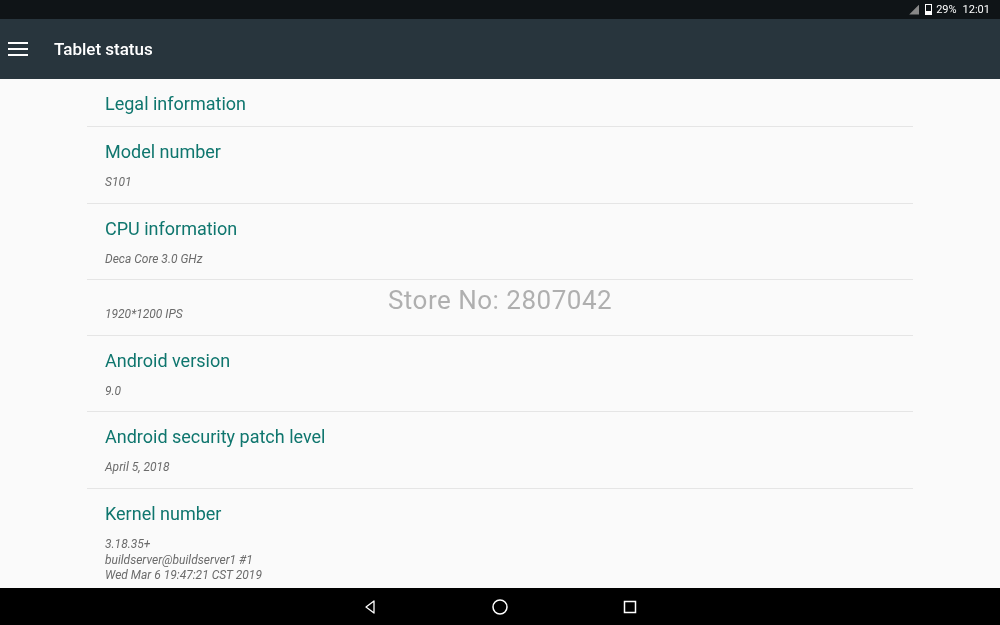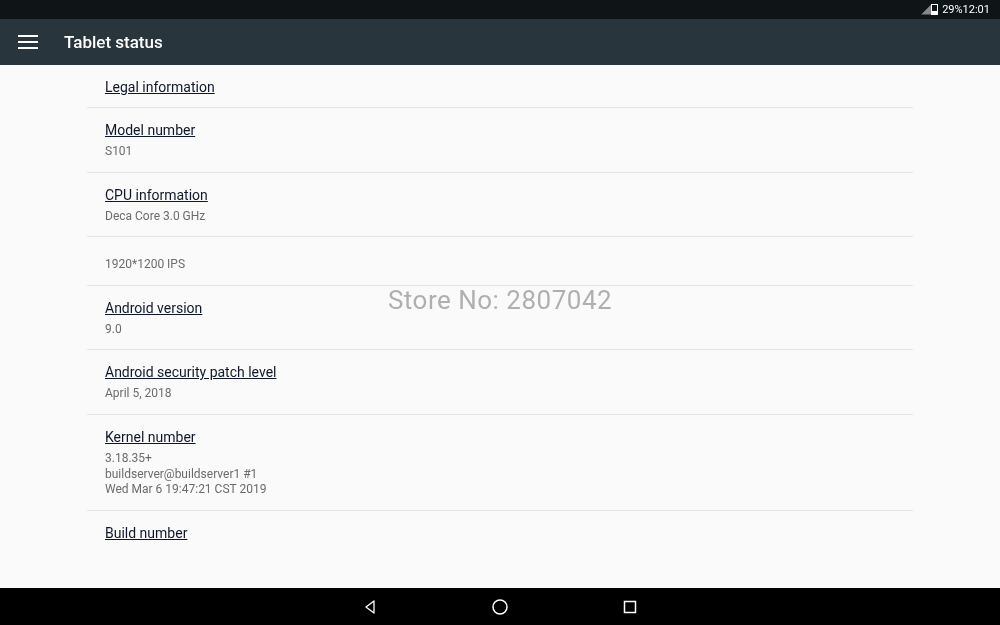--- a/index.html
+++ b/index.html
@@ -13,20 +13,21 @@
     }
     .status-bar {
       height: 19px;
       background: #0f1417;
       display: flex;
       justify-content: flex-end;
       align-items: center;
       padding-right: 10px;
       color: #fff;
       font-size: 11px;
+      gap: 6px;
     }
     .status-bar .sim-icon {
       width: 10px;
       height: 10px;
       background: #888;
       clip-path: polygon(0 100%, 100% 0, 100% 100%);
       position: relative;
     }
     .status-bar .battery-wrap { display:flex; align-items:center; gap:4px; }
     .status-bar .battery {
@@ -36,25 +37,25 @@
       position: relative;
     }
     .status-bar .battery::after {
       content:"";
       position:absolute;
       left:0; right:0; bottom:0;
       height:30%;
       background:#fff;
     }
     .app-bar {
-      height: 46px;
+      height: 60px;
       background: #28353d;
       display: flex;
       align-items: center;
-      padding-left: 18px;
+      padding-left: 8px;
       color: #fff;
       gap: 26px;
     }
     .hamburger { width:20px; height:14px; display:flex; flex-direction:column; justify-content:space-between; cursor:pointer; }
     .hamburger span { height:2px; background:#fff; width:100%; }
     .app-title { font-size: 17px; font-weight: 500; }
     .content {
       height: calc(100% - 19px - 46px - 37px);
       overflow-y: auto;
       background: #fafafa;
@@ -63,22 +64,22 @@
       width: 826px;
       margin: 0 auto;
       padding-top: 10px;
     }
     .item {
       padding: 14px 18px 12px 18px;
       border-bottom: 1px solid #e5e5e5;
       cursor: pointer;
     }
     .item.first { padding-top: 4px; }
-    .item .title { font-size: 14px; color: #0f172a; text-decoration: underline; }
-    .item .sub { font-size: 12px; color: #6b6b6b; margin-top: 6px; line-height:1.3; white-space: pre-line; }
+    .item .title { font-size: 18px; color: #0f766e; }
+    .item .sub { font-size: 12px; color: #6b6b6b; margin-top: 13px; line-height:1.3; white-space: pre-line; font-style: italic; }
     .item.no-sub .title { padding: 0; }
     .nav-bar {
       position: absolute;
       left: 0; right: 0; bottom: 0;
       height: 37px;
       background: #000;
       display: flex;
       justify-content: center;
       align-items: center;
       gap: 110px;

